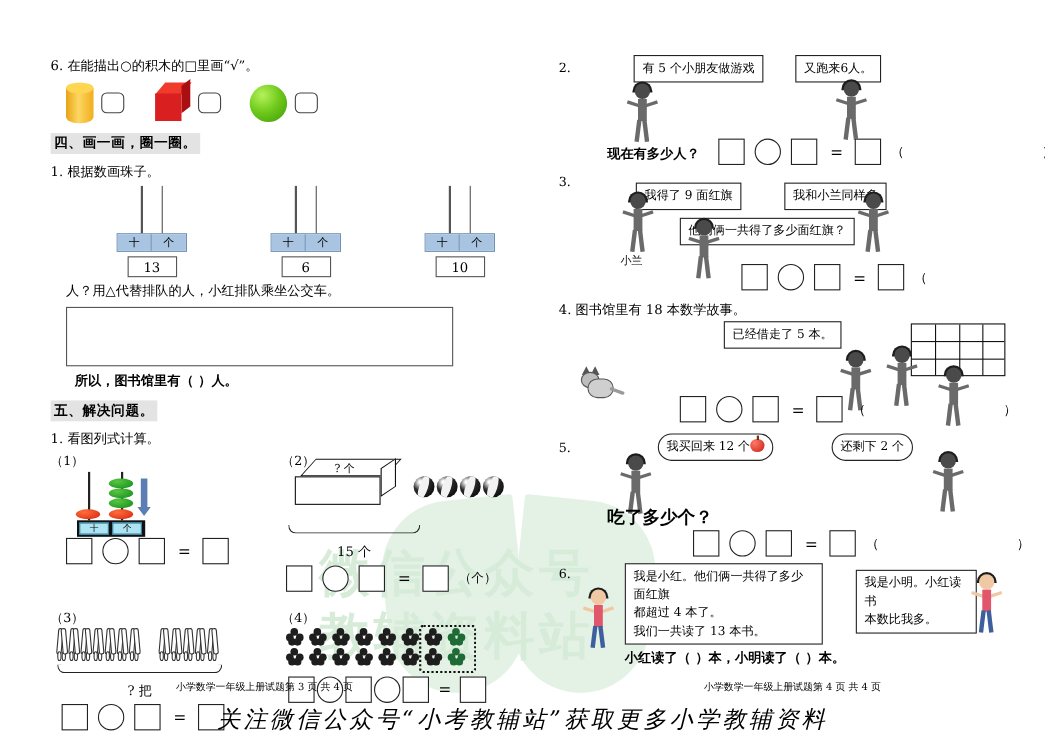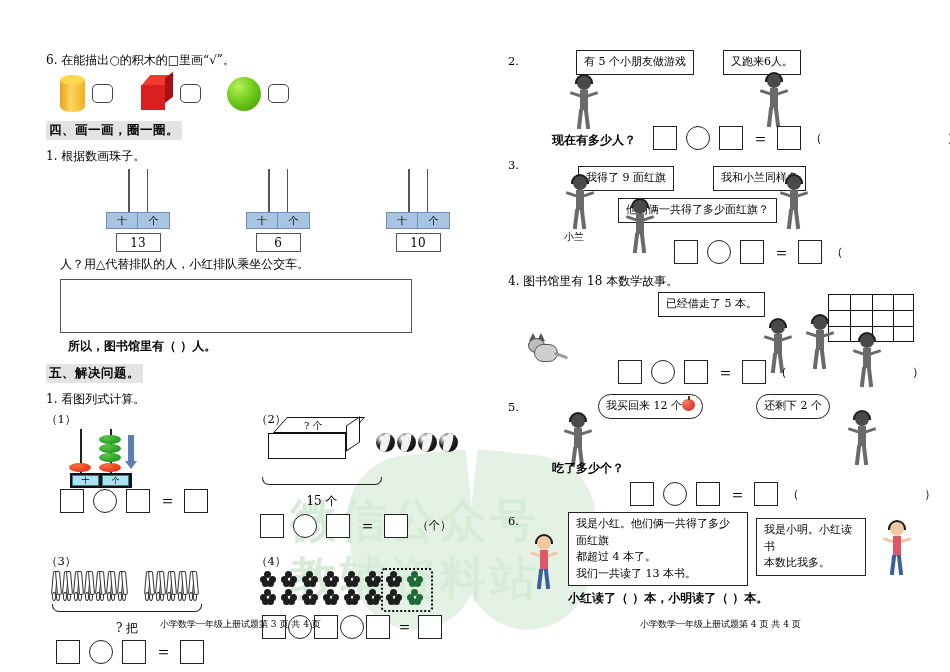--- a/index.html
+++ b/index.html
@@ -725,39 +725,39 @@
         <div class="kid">
             <div class="hair"></div>
             <div class="head"></div>
             <div class="armL"></div>
             <div class="armR"></div>
             <div class="body"></div>
             <div class="legL"></div>
             <div class="legR"></div>
           </div>
       </div>
-      <div style="position:absolute;left:44px;top:70px;font-size:12px;font-weight:bold">吃了多少个？</div>
+      <div style="position:absolute;left:44px;top:70px;font-size:16px;font-weight:bold">吃了多少个？</div>
       <div class="eq" style="position:absolute;left:122px;top:92px">
         <div class="b"></div>
         <div class="o"></div>
         <div class="b"></div>
         <span class="eqs">＝</span>
         <div class="b"></div>
         <span class="paren">（&nbsp;&nbsp;&nbsp;&nbsp;）</span>
       </div>
     </div>
 
     <div class="scene" style="height:104px">
       <div class="q-num" style="position:absolute;left:0;top:6px">6.</div>
       <div class="bubble" style="left:60px;top:4px;width:180px">
         <div>我是小红。他们俩一共得了多少面红旗</div>
         <div>都超过 4 本了。</div>
         <div>我们一共读了 13 本书。</div>
       </div>
-      <div class="bubble" style="left:248px;top:10px;width:110px">
+      <div class="bubble" style="left:270px;top:10px;width:110px">
         <div>我是小明。小红读书</div>
         <div>本数比我多。</div>
       </div>
       <div class="fig" style="left:22px;top:28px">
         <div class="kid color">
             <div class="hair"></div>
             <div class="head"></div>
             <div class="armL"></div>
             <div class="armR"></div>
             <div class="body"></div>
@@ -775,14 +775,15 @@
             <div class="legL"></div>
             <div class="legR"></div>
           </div>
       </div>
       <div class="ans-line" style="position:absolute;left:60px;top:82px">小红读了（      ）本，小明读了（      ）本。</div>
     </div>
   </div>
 
   <div class="footer foot-left">小学数学一年级上册试题第 3 页 共 4 页</div>
   <div class="footer foot-right">小学数学一年级上册试题第 4 页 共 4 页</div>
+  <div class="promo">关注微信公众号“小考教辅站”获取更多小学教辅资料</div>
 
 </div>
 
 </body></html>

